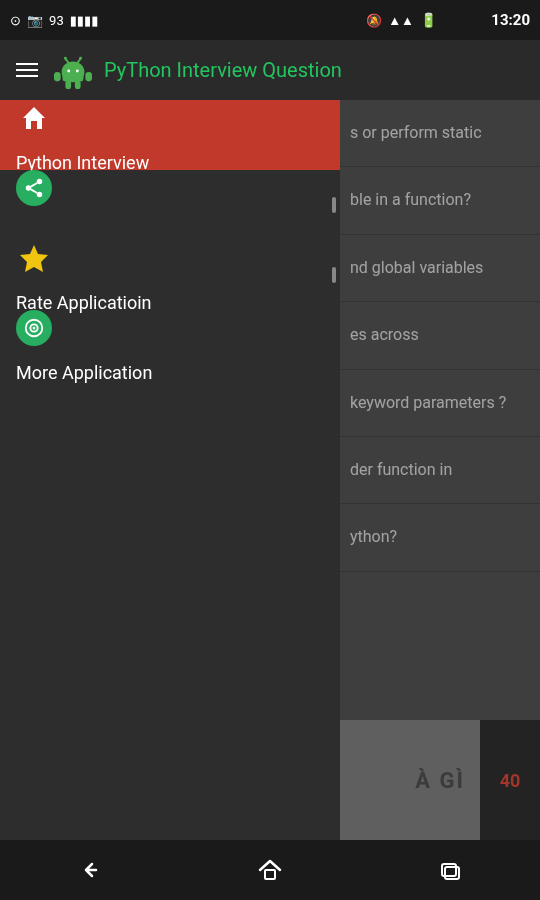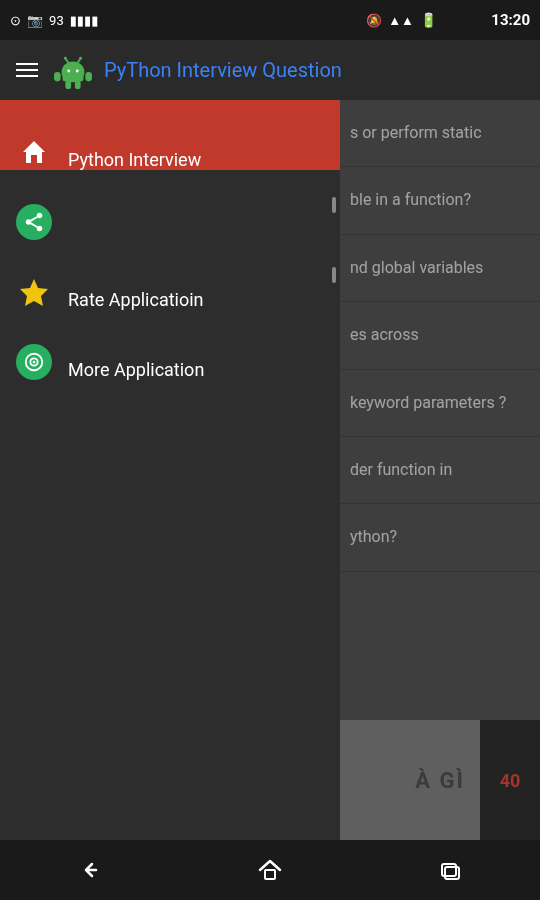--- a/index.html
+++ b/index.html
@@ -71,21 +71,21 @@
     .hamburger-line {
       width: 22px;
       height: 2px;
       background: #fff;
     }
     .android-logo {
       width: 38px;
       height: 38px;
     }
     .app-title {
-      color: #3b82f6;
+      color: #22c55e;
       font-size: 20px;
       font-weight: 400;
     }
 
     
     .main-area {
       width: 100%;
       height: calc(900px - 40px - 60px - 60px);
       position: relative;
       background: #666;
@@ -137,26 +137,27 @@
       top: 0;
       left: 0;
       width: 340px;
       height: 100%;
       background: #2d2d2d;
       z-index: 10;
     }
 
     .drawer-item {
       display: flex;
-      align-items: flex-end;
+      align-items: flex-start;
       padding: 0 16px;
       height: 70px;
       gap: 16px;
       cursor: pointer;
       position: relative;
+      flex-direction: column;
     }
 
     .drawer-item.active {
       background: #c0392b;
     }
 
     .drawer-item-icon {
       width: 36px;
       height: 36px;
       display: flex;

